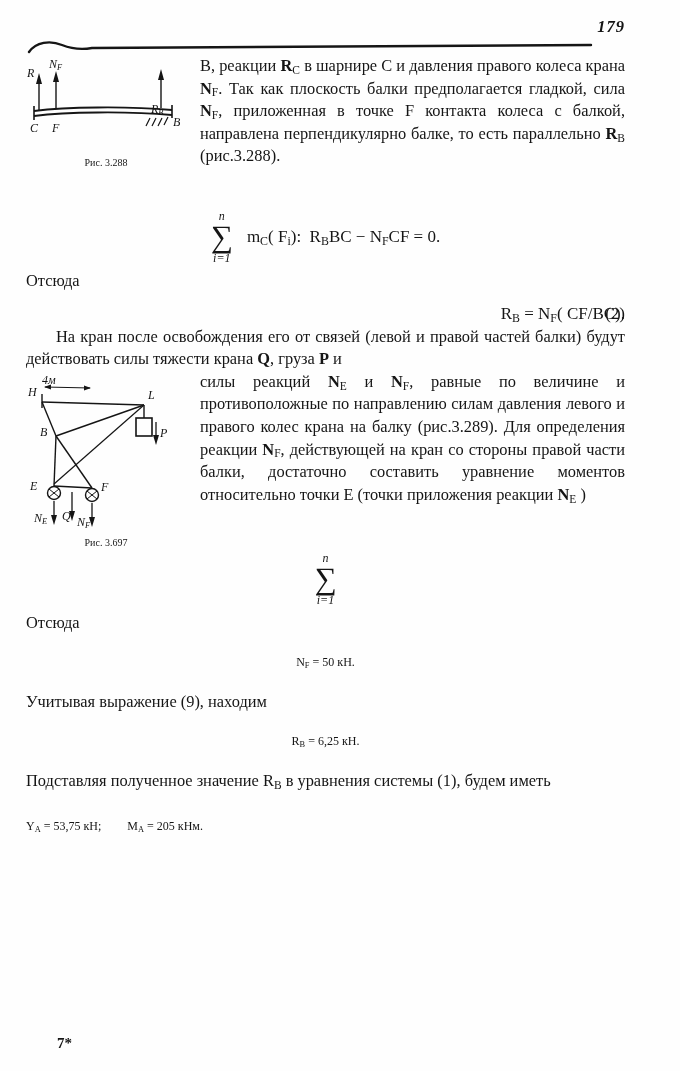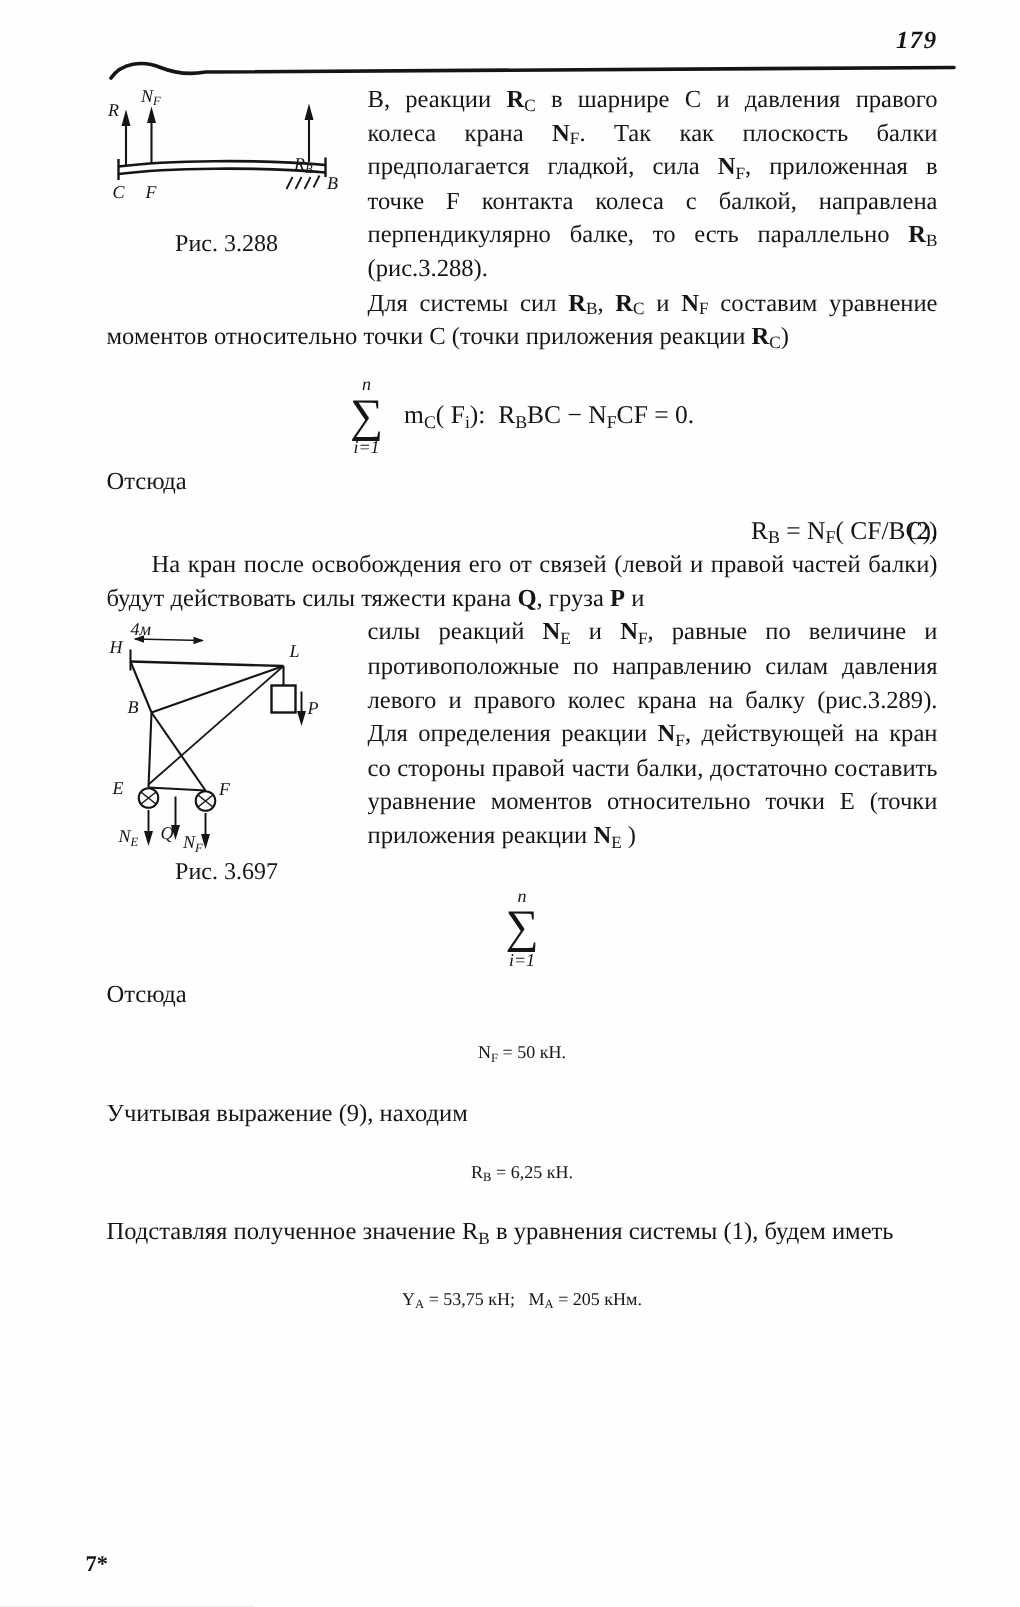--- a/index.html
+++ b/index.html
@@ -1,49 +1,49 @@
 <!DOCTYPE html>
 <html lang="ru"><head>
 <meta charset="utf-8">
 <style>
   html,body{margin:0;padding:0;background:#ddd;}
   .page{
     position:relative;width:680px;height:1071px;background:#fefefe;overflow:hidden;
-    box-sizing:border-box;padding:16px 55px 0 71px;
+    box-sizing:border-box;padding:16px 55px 0 26px;
     font-family:"Liberation Serif","DejaVu Serif",serif;
     font-size:16.4px;line-height:22.6px;color:#151515;
   }
   .header{text-align:right;height:22px;}
   .page-number{font-style:italic;font-weight:bold;font-size:16.5px;letter-spacing:1px;}
   svg.rule{display:block;margin-top:1px;}
   p.para{margin:0;text-align:justify;}
   .lead{margin-top:16px;}
   .indent{text-indent:30px;}
   sub{font-size:70%;line-height:0;position:relative;bottom:-0.25em;vertical-align:baseline;}
   b{font-weight:bold;}
   
   .figbox{float:left;width:160px;margin:3px 14px 0 0;display:flex;flex-direction:column;}
   .fig1{height:152px;}
   .fig2{height:178px;}
   .fig-draw{position:relative;}
   .fig1 .fig-draw{height:92px;}
   .fig2 .fig-draw{height:156px;}
   .flabel{position:absolute;font-size:12px;font-style:italic;line-height:1;white-space:nowrap;color:#151515;}
-  .figcap{text-align:center;font-size:16px;margin:2px 0 0 0;font-style:normal;}
+  .figcap{text-align:center;font-size:10px;margin:2px 0 0 0;font-style:normal;}
   
   .formula-block{clear:both;display:flex;justify-content:center;align-items:center;gap:14px;margin:14px 0 6px;}
   .sum{display:inline-flex;flex-direction:column;align-items:center;line-height:1;}
   .sum .lim{font-size:12px;font-style:italic;}
   .sum .sigma{font-size:31px;line-height:.85;padding:2px 0;}
   .expr{font-size:17px;}
   .flush{clear:both;margin:6px 0 2px;}
   .eq-line{clear:both;position:relative;text-align:right;font-size:17px;margin:10px 0 0;}
   .eq-num{position:absolute;right:0;top:0;}
   .eq-center{clear:both;text-align:center;font-size:12px;margin:16px 0 18px;}
-  .eq-pair{display:flex;justify-content:center;gap:9px;margin-top:22px;}
+  .eq-pair{display:flex;gap:26px;margin-top:22px;}
   .p3{margin-top:24px;}
   .p4{clear:both;margin:16px 0;}
   .p5{clear:both;margin:20px 0 0;}
   .footer-mark{position:absolute;left:57px;bottom:16px;font-weight:bold;font-size:15px;}
   .stroke{stroke:#151515;fill:none;}
   .fillk{fill:#151515;stroke:none;}
 </style>
 </head>
 <body>
 
@@ -83,21 +83,20 @@
         <span class="flabel" style="left:23px;top:0px;">N<sub>F</sub></span>
         <span class="flabel" style="left:125px;top:-2px;margin-top:47px;">R<sub>B</sub></span>
         <span class="flabel" style="left:4px;top:64px;">C</span>
         <span class="flabel" style="left:26px;top:64px;">F</span>
         <span class="flabel" style="left:147px;top:58px;">B</span>
       </div>
       <figcaption class="figcap">Рис. 3.288</figcaption>
     </figure>
 
     <p class="para">В, реакции <b>R</b><sub>C</sub> в шарнире С и давления правого колеса крана <b>N</b><sub>F</sub>. Так как плоскость балки предполагается гладкой, сила <b>N</b><sub>F</sub>, приложенная в точке F контакта колеса с балкой, направлена перпендикулярно балке, то есть параллельно <b>R</b><sub>B</sub> (рис.3.288).</p>
-    <p class="para">Для системы сил <b>R</b><sub>B</sub>, <b>R</b><sub>C</sub> и <b>N</b><sub>F</sub> составим уравнение моментов относительно точки С (точки приложения реакции <b>R</b><sub>C</sub>)</p>
   </div>
 
   <div class="formula-block">
     <span class="sum">
       <span class="lim">n</span>
       <span class="sigma">∑</span>
       <span class="lim">i=1</span>
     </span>
     <span class="expr">m<sub>C</sub>( F<sub>i</sub>): &nbsp;R<sub>B</sub>BC − N<sub>F</sub>CF = 0.</span>
   </div>

